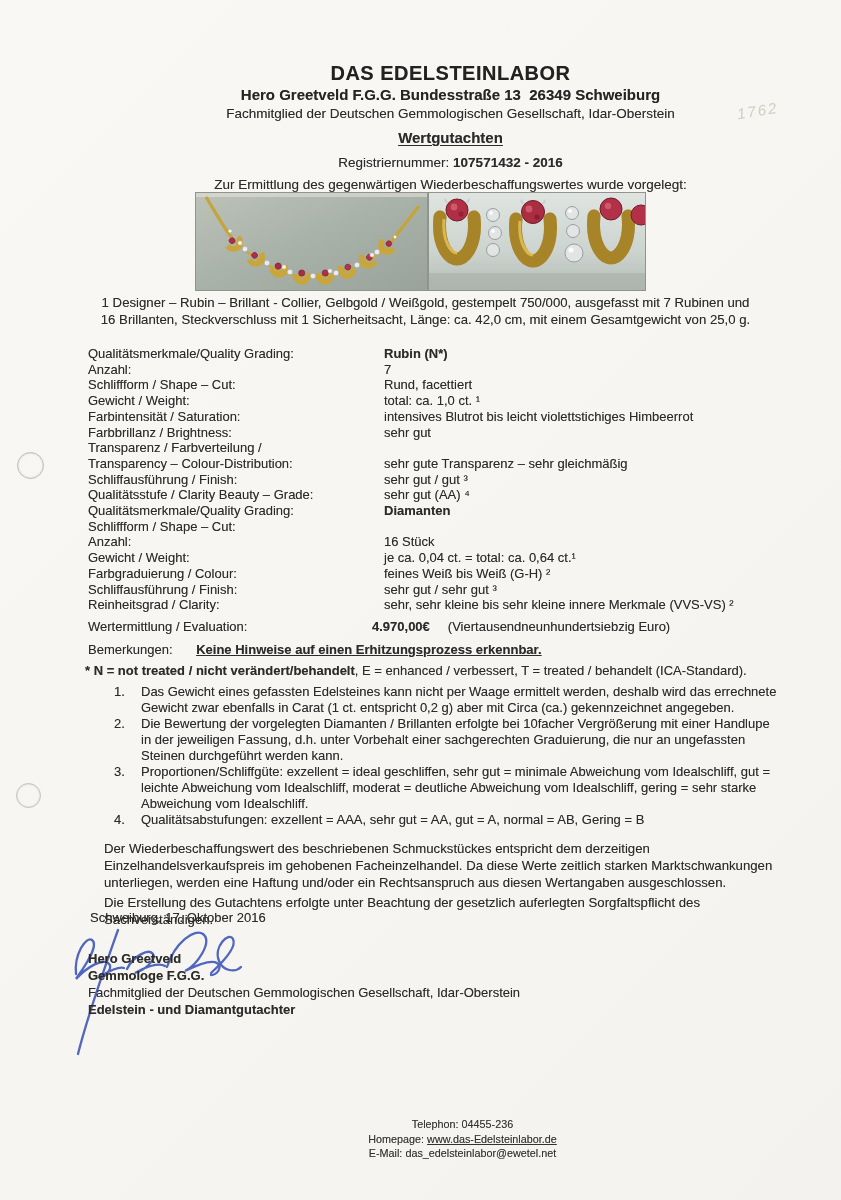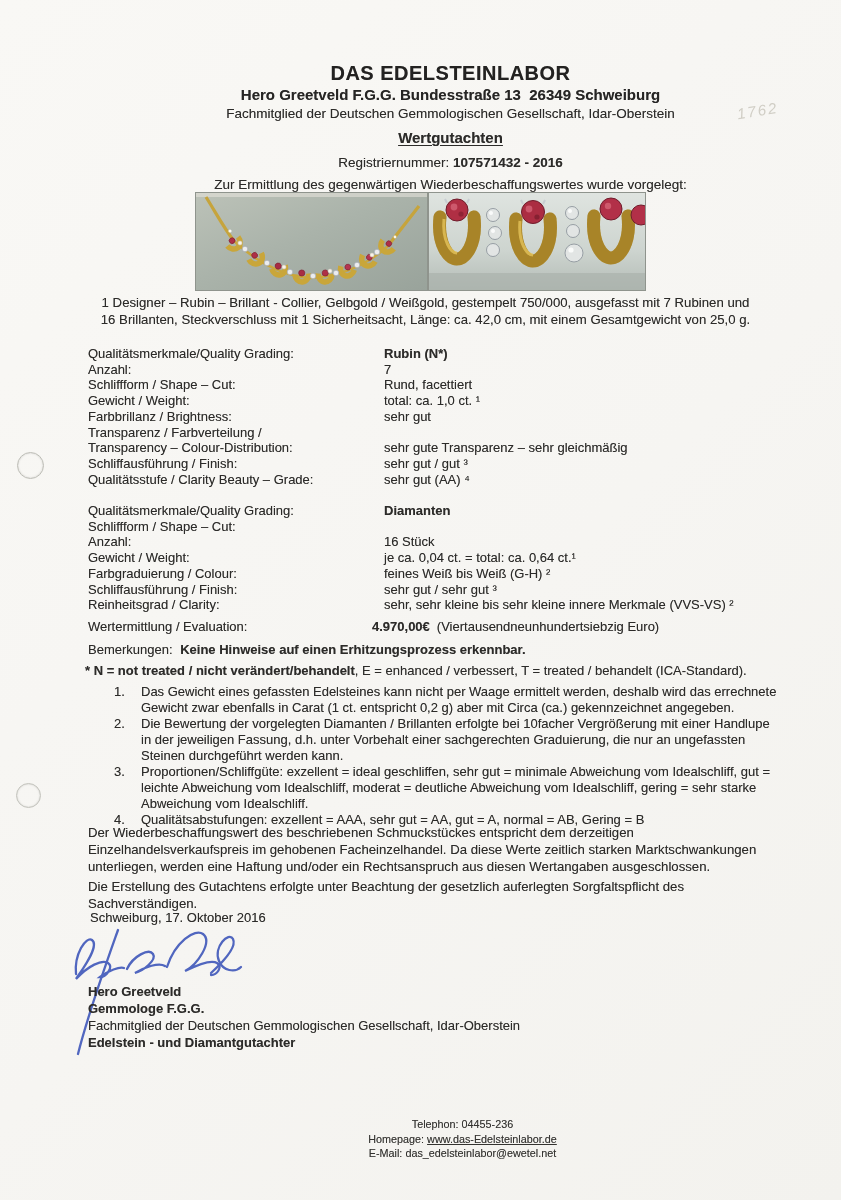--- a/index.html
+++ b/index.html
@@ -50,40 +50,40 @@
 
   
   .grading{position:absolute;left:88px;width:710px;}
   .ruby{top:346px;}
   .diamond{top:503px;}
   .grow{display:grid;grid-template-columns:257px 1fr;gap:39px;}
   .cell{font-size:13px;line-height:15.7px;}
 
   .eval{position:absolute;left:88px;top:619px;width:710px;
         display:grid;grid-template-columns:257px 1fr;font-size:13px;gap:27px;}
-  .evalwords{margin-left:7px;}
+  .evalwords{margin-left:18px;}
 
   .remarks{position:absolute;left:88px;top:642px;font-size:13px;}
-  .remarks .b{margin-left:4px;}
+  .remarks .b{margin-left:20px;text-decoration:underline;}
   .treatment{position:absolute;left:85px;top:663px;font-size:13px;}
 
   .fnlist{position:absolute;left:114px;top:684px;width:690px;}
   .fn{display:grid;grid-template-columns:27px 1fr;}
   .fnnum{font-size:13px;line-height:16px;}
   .fntext{font-size:13px;line-height:16px;white-space:pre-line;}
 
-  .para{position:absolute;left:88px;width:720px;margin:0;
+  .para{position:absolute;left:88px;width:720px;margin:16px;
         font-size:13.2px;line-height:17px;white-space:pre-line;}
   .p1{top:824px;}
   .p2{top:878px;}
   .dateline{position:absolute;left:90px;top:910px;font-size:13px;}
 
   
   .sig{position:absolute;left:64px;top:922px;}
-  .sigblock{position:absolute;left:88px;top:983px;font-size:13px;line-height:17px;}
+  .sigblock{position:absolute;left:88px;top:950px;font-size:13px;line-height:17px;}
 
   
   .footer{position:absolute;top:1117px;left:0;width:841px;text-align:center;
           font-size:10.8px;line-height:14.5px;color:#343330;
           transform:translateX(42px);}
 </style>
 </head>
 <body>
 
 <div class="page">
@@ -242,20 +242,24 @@
       </div>
       <div class="grow">
         <span class="cell">Schliffform / Shape – Cut:</span>
         <span class="cell">Rund, facettiert</span>
       </div>
       <div class="grow">
         <span class="cell">Gewicht / Weight:</span>
         <span class="cell">total: ca. 1,0 ct. ¹</span>
       </div>
       <div class="grow">
+        <span class="cell">Farbintensität / Saturation:</span>
+        <span class="cell">intensives Blutrot bis leicht violettstichiges Himbeerrot</span>
+      </div>
+      <div class="grow">
         <span class="cell">Farbbrillanz / Brightness:</span>
         <span class="cell">sehr gut</span>
       </div>
       <div class="grow">
         <span class="cell">Transparenz / Farbverteilung /</span>
         <span class="cell"></span>
       </div>
       <div class="grow">
         <span class="cell">Transparency – Colour-Distribution:</span>
         <span class="cell">sehr gute Transparenz – sehr gleichmäßig</span>

